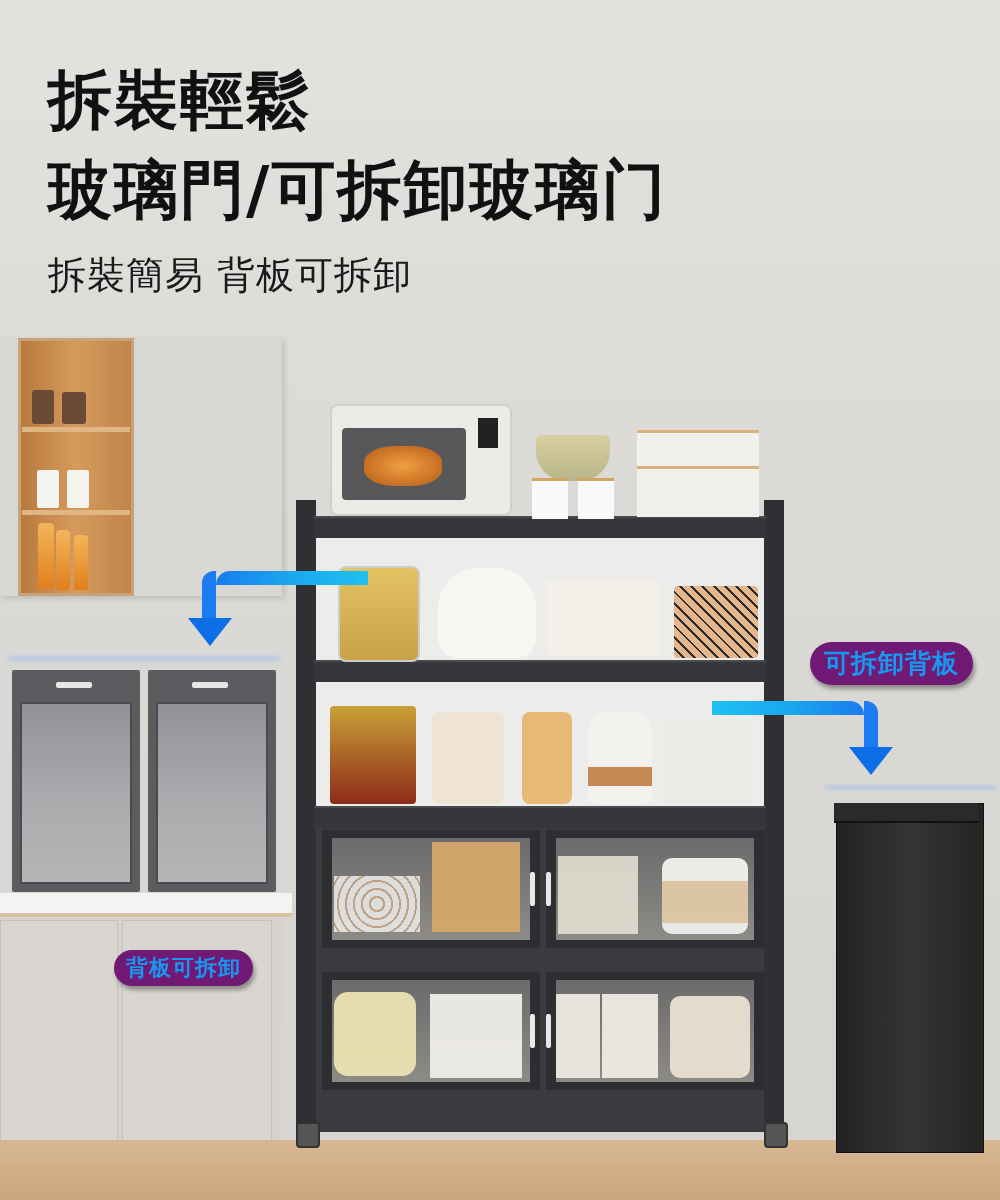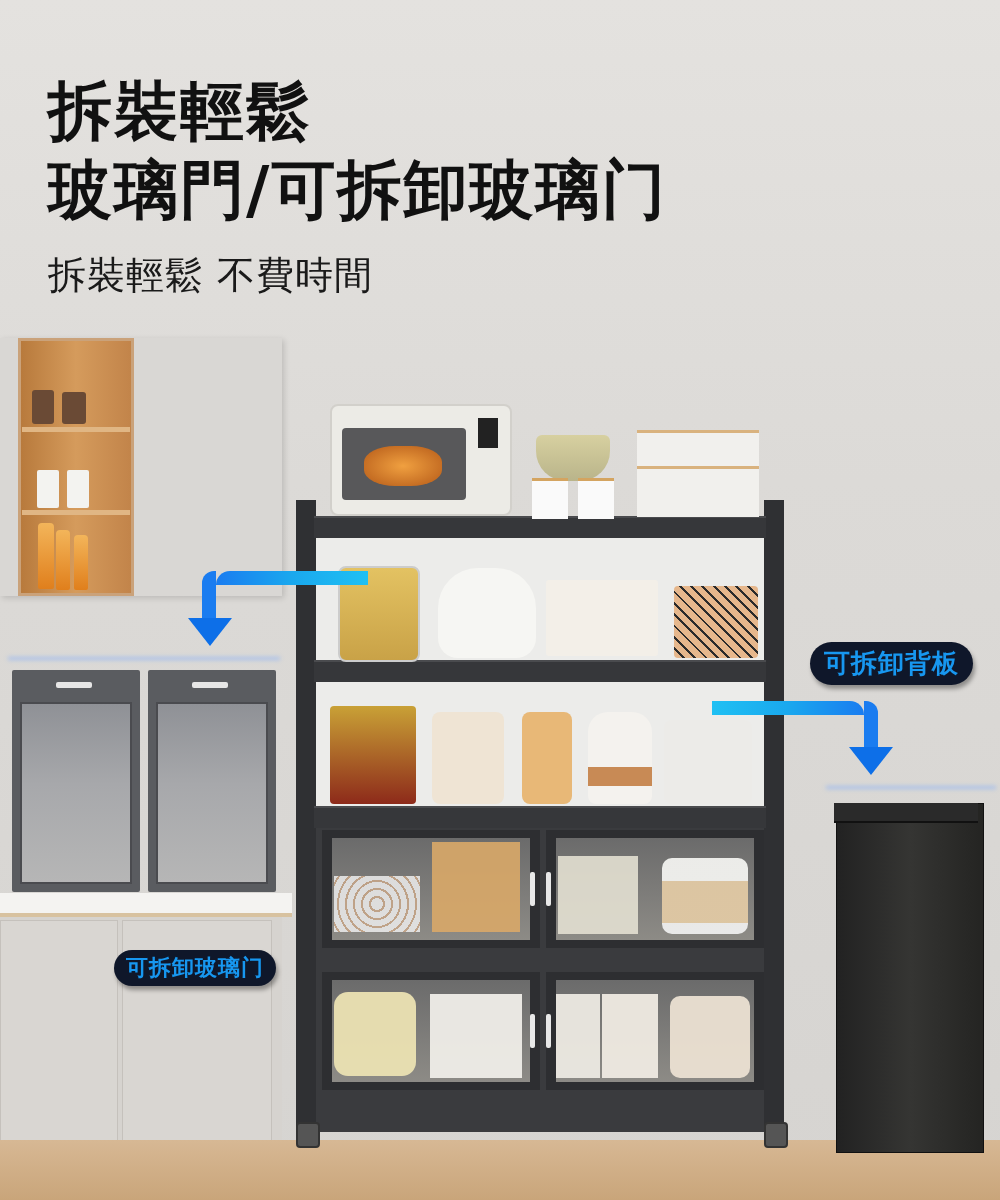--- a/index.html
+++ b/index.html
@@ -32,36 +32,36 @@
   .shelf{left:314px;width:452px;height:20px;background:#36373a;border-top:2px solid #4a4b4e;}
   .backwall{left:316px;top:520px;width:450px;height:290px;background:#ececea;}
   .cabbody{left:316px;top:812px;width:450px;height:320px;background:#3a3b3e;}
   .cabdoor{width:218px;height:118px;background:#2d2e31;box-sizing:border-box;padding:8px 10px;}
   .cabglass{width:100%;height:100%;background:linear-gradient(180deg,#6b6b6b,#8d8b86);}
   .dhandle{width:5px;height:34px;background:#e8e8e8;border-radius:2px;}
   .wheel{width:20px;height:22px;background:#555;border-radius:4px;border:2px solid #333;}
   
   .appl{border-radius:8px;}
   
-  .pill{background:#0f172a;border-radius:22px;color:#1797f0;font-weight:bold;font-size:26px;
+  .pill{background:#701a75;border-radius:22px;color:#1797f0;font-weight:bold;font-size:26px;
         padding:4px 14px;box-shadow:2px 4px 4px rgba(0,0,0,.35);white-space:nowrap;letter-spacing:1px;}
   
   .arrowbar{background:linear-gradient(90deg,#1a7cf0,#1aa8ee,#1fc0f3);height:14px;}
   .arrowdown{width:0;height:0;border-left:22px solid transparent;border-right:22px solid transparent;border-top:28px solid #0d6fe8;}
   
   .backpanel{left:836px;top:803px;width:146px;height:348px;background:linear-gradient(90deg,#222 0%,#353533 50%,#242422 100%);border:1px solid #111;}
   .backpanel-top{left:834px;top:803px;width:144px;height:18px;background:#2a2a2a;border-bottom:2px solid #111;}
   .glow{background:rgba(120,170,255,.55);filter:blur(2px);}
 </style>
 </head>
 <body>
 
-<div class="abs h1" style="top:80px;font-family:Liberation Serif, serif;">拆裝輕鬆</div>
+<div class="abs h1" style="top:68px;">拆裝輕鬆</div>
 <div class="abs h1" style="top:158px;">玻璃門/可拆卸玻璃门</div>
-<div class="abs h3">拆裝輕鬆 不費時間</div>
+<div class="abs h3">拆裝簡易 背板可拆卸</div>
 
 <div class="abs wallcab"></div>
 <div class="abs woodcab"></div>
 <div class="abs woodshelf" style="top:427px;"></div>
 <div class="abs woodshelf" style="top:510px;"></div>
 <div class="abs jar" style="left:32px;top:390px;width:22px;height:34px;"></div>
 <div class="abs jar" style="left:62px;top:392px;width:24px;height:32px;"></div>
 <div class="abs can" style="left:37px;top:470px;width:22px;height:38px;"></div>
 <div class="abs can" style="left:67px;top:470px;width:22px;height:38px;"></div>
 <div class="abs bottle" style="left:38px;top:523px;width:16px;height:66px;"></div>
@@ -152,13 +152,13 @@
 
 <div class="abs arrowbar" style="left:216px;top:571px;width:152px;border-radius:14px 0 0 0;"></div>
 <div class="abs arrowbar" style="left:202px;top:571px;width:14px;height:48px;background:#1a7cf0;border-radius:12px 0 0 0;"></div>
 <div class="abs arrowdown" style="left:188px;top:618px;"></div>
 
 <div class="abs arrowbar" style="left:712px;top:701px;width:152px;background:linear-gradient(90deg,#1fc0f3,#1aa8ee,#1a7cf0);border-radius:0 14px 0 0;"></div>
 <div class="abs arrowbar" style="left:864px;top:701px;width:14px;height:48px;background:#1a7cf0;border-radius:0 12px 0 0;"></div>
 <div class="abs arrowdown" style="left:849px;top:747px;"></div>
 
 <div class="abs pill" style="left:810px;top:642px;">可拆卸背板</div>
-<div class="abs pill" style="left:114px;top:950px;font-size:22px;padding:3px 12px;">可拆卸玻璃门</div>
+<div class="abs pill" style="left:114px;top:950px;font-size:22px;padding:3px 12px;">背板可拆卸</div>
 
 </body></html>

